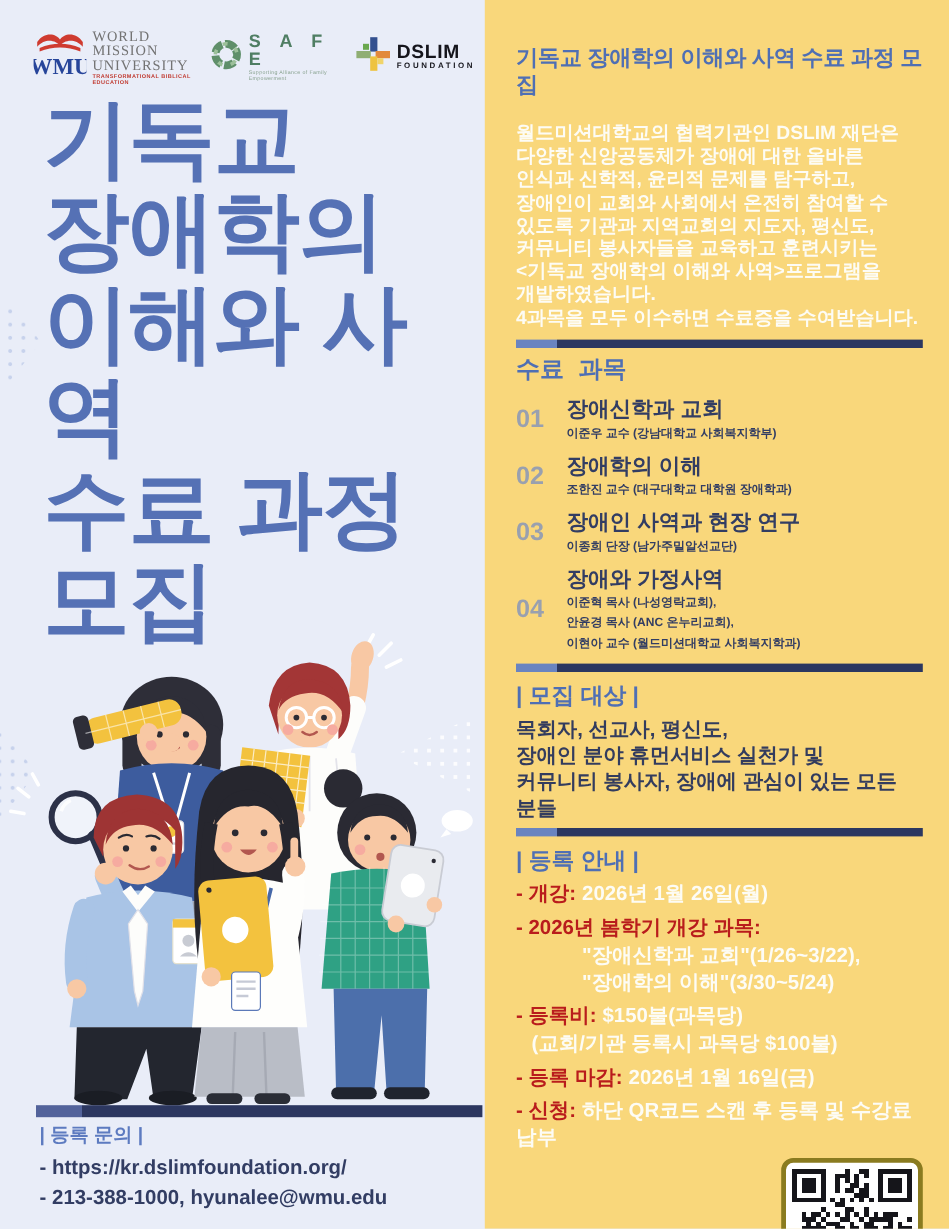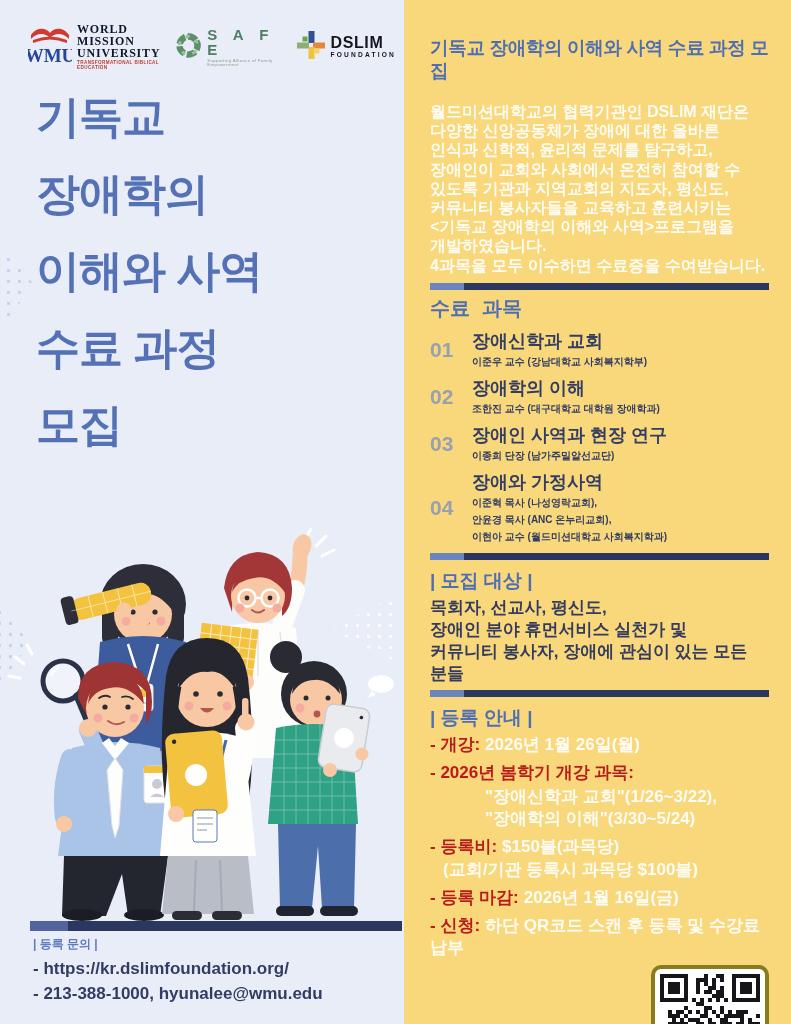--- a/index.html
+++ b/index.html
@@ -6,44 +6,44 @@
   body{width:791px;height:1024px;overflow:hidden;background:#e9edf8;
        font-family:"Liberation Sans","DejaVu Sans",sans-serif;}
   .poster{position:relative;width:791px;height:1024px;overflow:hidden;}
   .pre{white-space:pre-line;}
 
   
   .left-panel{position:absolute;left:0;top:0;width:404px;height:1024px;background:#e9edf8;}
   .logos{position:absolute;left:28px;top:22px;width:368px;display:flex;align-items:center;gap:13px;}
   .logo{display:flex;align-items:center;gap:5px;}
   .wmu-text{line-height:1;}
-  .wmu-l1,.wmu-l2{font-family:"Liberation Serif","DejaVu Serif",serif;font-size:12px;font-weight:700;color:#0f172a;letter-spacing:.8px;}
+  .wmu-l1,.wmu-l2{font-family:"Liberation Serif","DejaVu Serif",serif;font-size:12px;font-weight:400;color:#737373;letter-spacing:.8px;}
   .wmu-tag{font-size:4.6px;color:#c03a30;letter-spacing:.4px;margin-top:2px;font-weight:700;}
   .dslim-text{line-height:1;}
   .dslim-l1{font-size:16px;font-weight:800;color:#15151c;letter-spacing:.6px;}
   .dslim-l2{font-size:6.6px;font-weight:700;color:#15151c;letter-spacing:2.2px;margin-top:1px;}
   .safe-text{line-height:1;}
   .safe-l1{font-size:15px;font-weight:600;color:#4f7e63;letter-spacing:6px;}
   .safe-l2{font-size:4.4px;color:#8aa391;margin-top:2px;letter-spacing:.3px;}
 
   .main-title{position:absolute;left:36px;top:78px;margin:0;width:360px;
-      font-size:44px;line-height:77px;font-weight:800;color:#5571b5;letter-spacing:-1px;}
+      font-size:72px;line-height:77px;font-weight:800;color:#5571b5;letter-spacing:-1px;}
 
   .dots{position:absolute;background-image:radial-gradient(#c7d2ec 1.6px,transparent 1.7px);background-size:11px 11px;}
   .dots-a{left:-8px;top:232px;width:42px;height:106px;clip-path:polygon(0 0,100% 50%,0 100%);}
   .dots-b{left:-6px;top:596px;width:36px;height:96px;clip-path:polygon(0 0,100% 50%,0 100%);}
   .dots-w{position:absolute;left:330px;top:598px;width:62px;height:62px;opacity:.85;
       background-image:radial-gradient(#ffffff 1.7px,transparent 1.8px);background-size:11px 11px;
       clip-path:polygon(100% 0,0 50%,100% 100%);}
 
   .illustration{position:absolute;left:0;top:526px;width:404px;height:396px;}
   .platform{position:absolute;left:30px;top:921px;width:372px;height:10px;
       background:linear-gradient(90deg,#53639b 0 38px,#2c3760 38px);}
   .contact{position:absolute;left:33px;top:936px;}
-  .contact-heading{font-size:12px;font-weight:800;color:#5d7bc0;margin-bottom:3px;}
+  .contact-heading{font-size:16px;font-weight:800;color:#5d7bc0;margin-bottom:3px;}
   .contact-line{font-size:17px;font-weight:700;color:#323d63;line-height:25px;}
 
   
   .right-panel{position:absolute;left:404px;top:0;width:387px;height:1024px;background:#f9d77b;
       box-sizing:border-box;padding:36px 22px 0 26px;}
   .rp-heading{margin:0 0 20px;font-size:18.5px;line-height:23px;font-weight:800;color:#4f6fb4;letter-spacing:-.3px;}
   .intro{margin:0;font-size:16px;line-height:19.2px;font-weight:700;color:#fdfcf5;}
   .divider{height:7px;background:linear-gradient(90deg,#6a84c0 0 34px,#2c3760 34px);}
   .d1{margin:8px 0 8px;}
   .d2{margin:8px 0 9px;}

